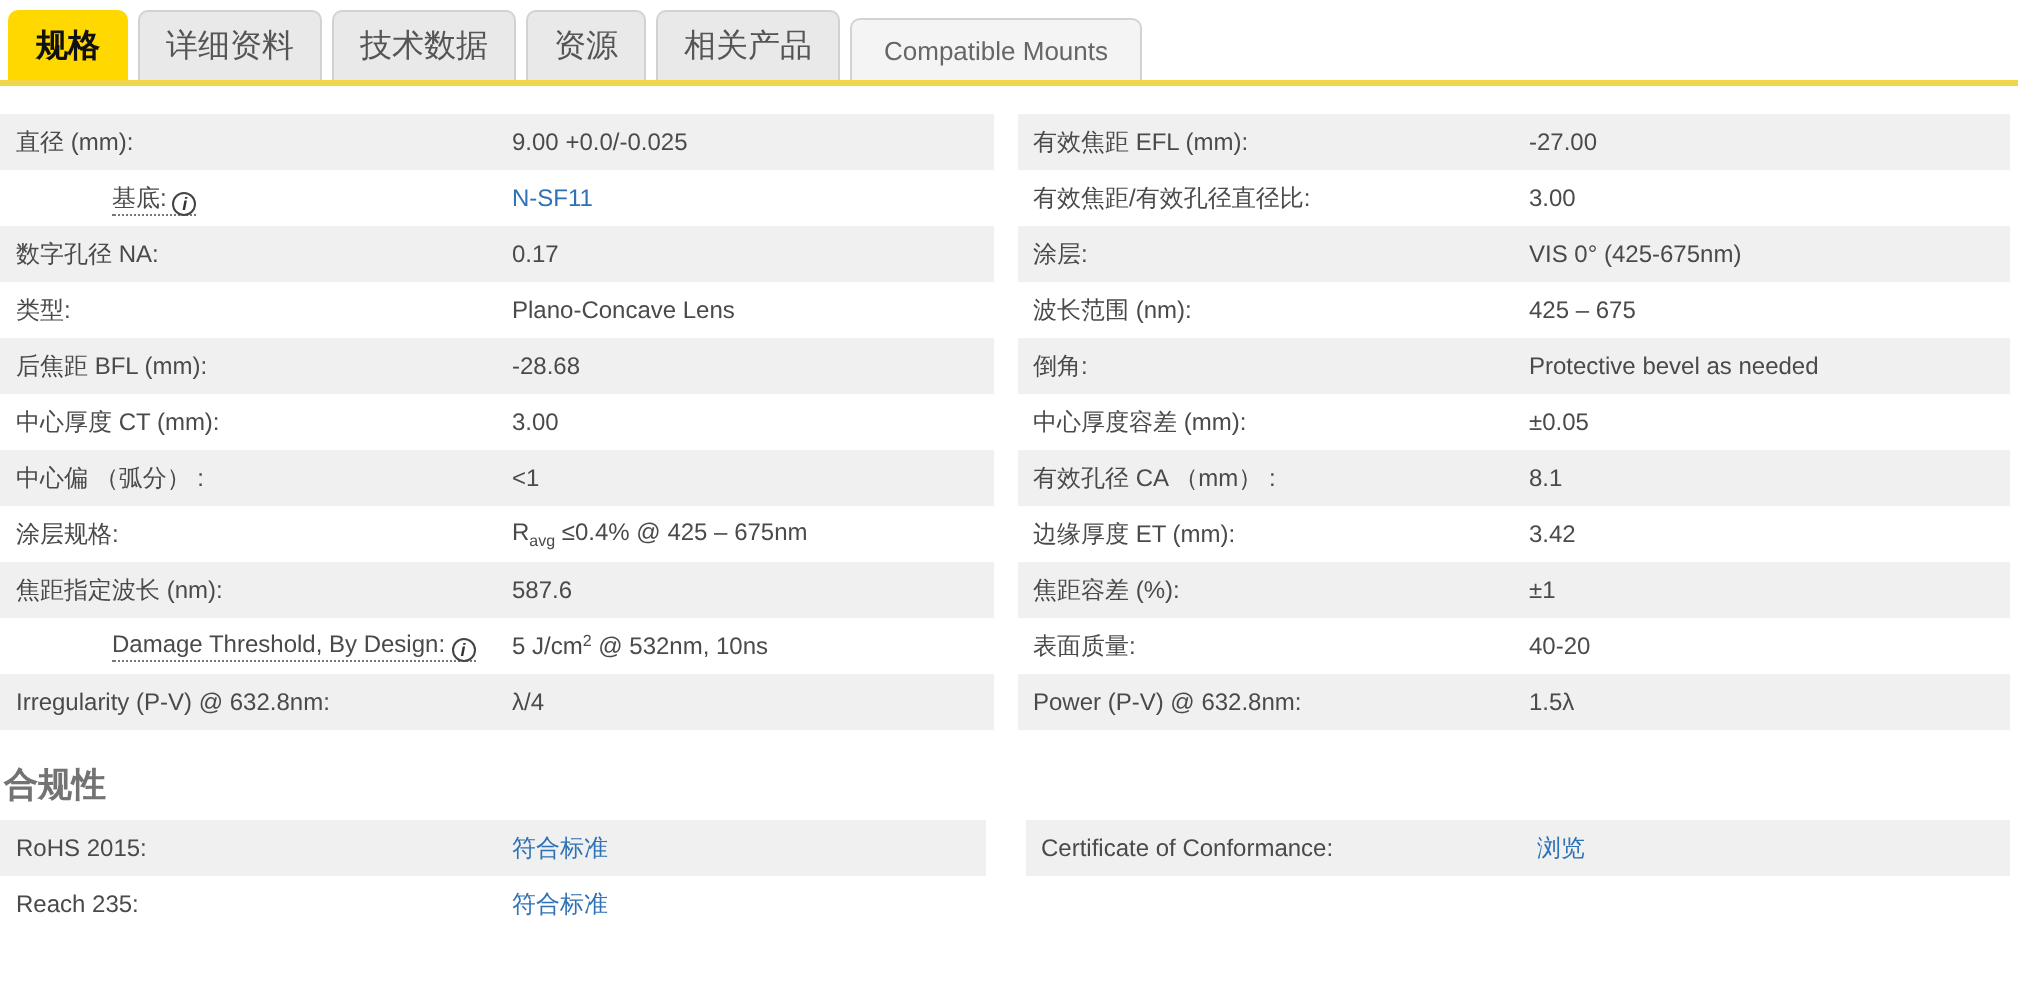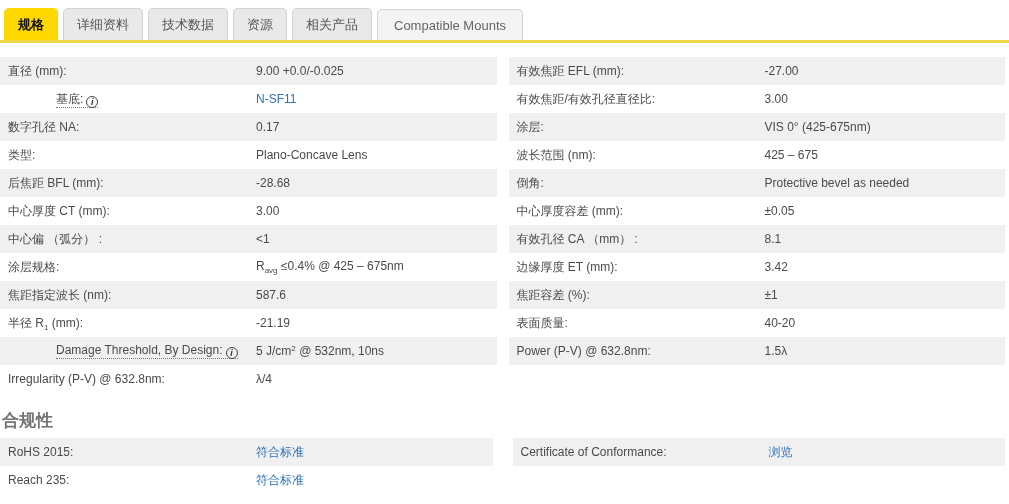--- a/index.html
+++ b/index.html
@@ -10,21 +10,21 @@
     --text:#4a4a4a;
   }
   *{box-sizing:border-box;margin:0;padding:0;}
   html,body{width:1009px;height:504px;overflow:hidden;background:#fff;
     font-family:"Liberation Sans","DejaVu Sans",sans-serif;color:var(--text);}
   
   .tabbar{display:flex;align-items:flex-end;padding:9px 0 0 4px;
     border-bottom:3px solid var(--underline);height:43px;}
   .tab{display:inline-block;padding:7px 13px 6px 13px;margin-right:5px;
     background:#e9e9e9;border:1px solid #d2d2d2;border-bottom:none;
-    border-radius:5px 5px 0 0;font-size:13px;color:#555;cursor:pointer;white-space:nowrap;}
+    border-radius:5px 5px 0 0;font-size:16px;color:#555;cursor:pointer;white-space:nowrap;}
   .tab.active{background:var(--yellow);border-color:var(--yellow);color:#111;font-weight:bold;}
   .tab.light{background:#f4f4f4;font-size:13px;padding:8px 16px 7px 16px;color:#666;}
   
   .spec-grid{display:grid;grid-template-columns:1fr 1fr;column-gap:12px;
     padding:14px 4px 0 0;align-items:start;}
   .spec-col{display:block;}
   .row{display:flex;align-items:center;height:28px;padding-left:8px;font-size:12px;}
   .row:nth-child(odd){background:var(--row-gray);}
   .row .lbl{flex:0 0 248px;color:var(--text);}
   .row .val{flex:1;color:var(--text);}
@@ -83,24 +83,20 @@
         <span class="lbl"><span>中心偏 （弧分） :</span></span>
         <span class="val">&lt;1</span>
       </div>
       <div class="row">
         <span class="lbl"><span>涂层规格:</span></span>
         <span class="val"><span>R</span><span class="sub">avg</span><span> ≤0.4% @ 425 – 675nm</span></span>
       </div>
       <div class="row">
         <span class="lbl"><span>焦距指定波长 (nm):</span></span>
         <span class="val">587.6</span>
-      </div>
-      <div class="row">
-        <span class="lbl"><span><span>半径 R</span><span class="sub">1</span><span> (mm):</span></span></span>
-        <span class="val">-21.19</span>
       </div>
       <div class="row">
         <span class="lbl"><span class="dotted">Damage Threshold, By Design:<span class="info-i">i</span></span></span>
         <span class="val"><span>5 J/cm</span><span class="sup">2</span><span> @ 532nm, 10ns</span></span>
       </div>
       <div class="row">
         <span class="lbl"><span>Irregularity (P-V) @ 632.8nm:</span></span>
         <span class="val">λ/4</span>
       </div>
     </div>

